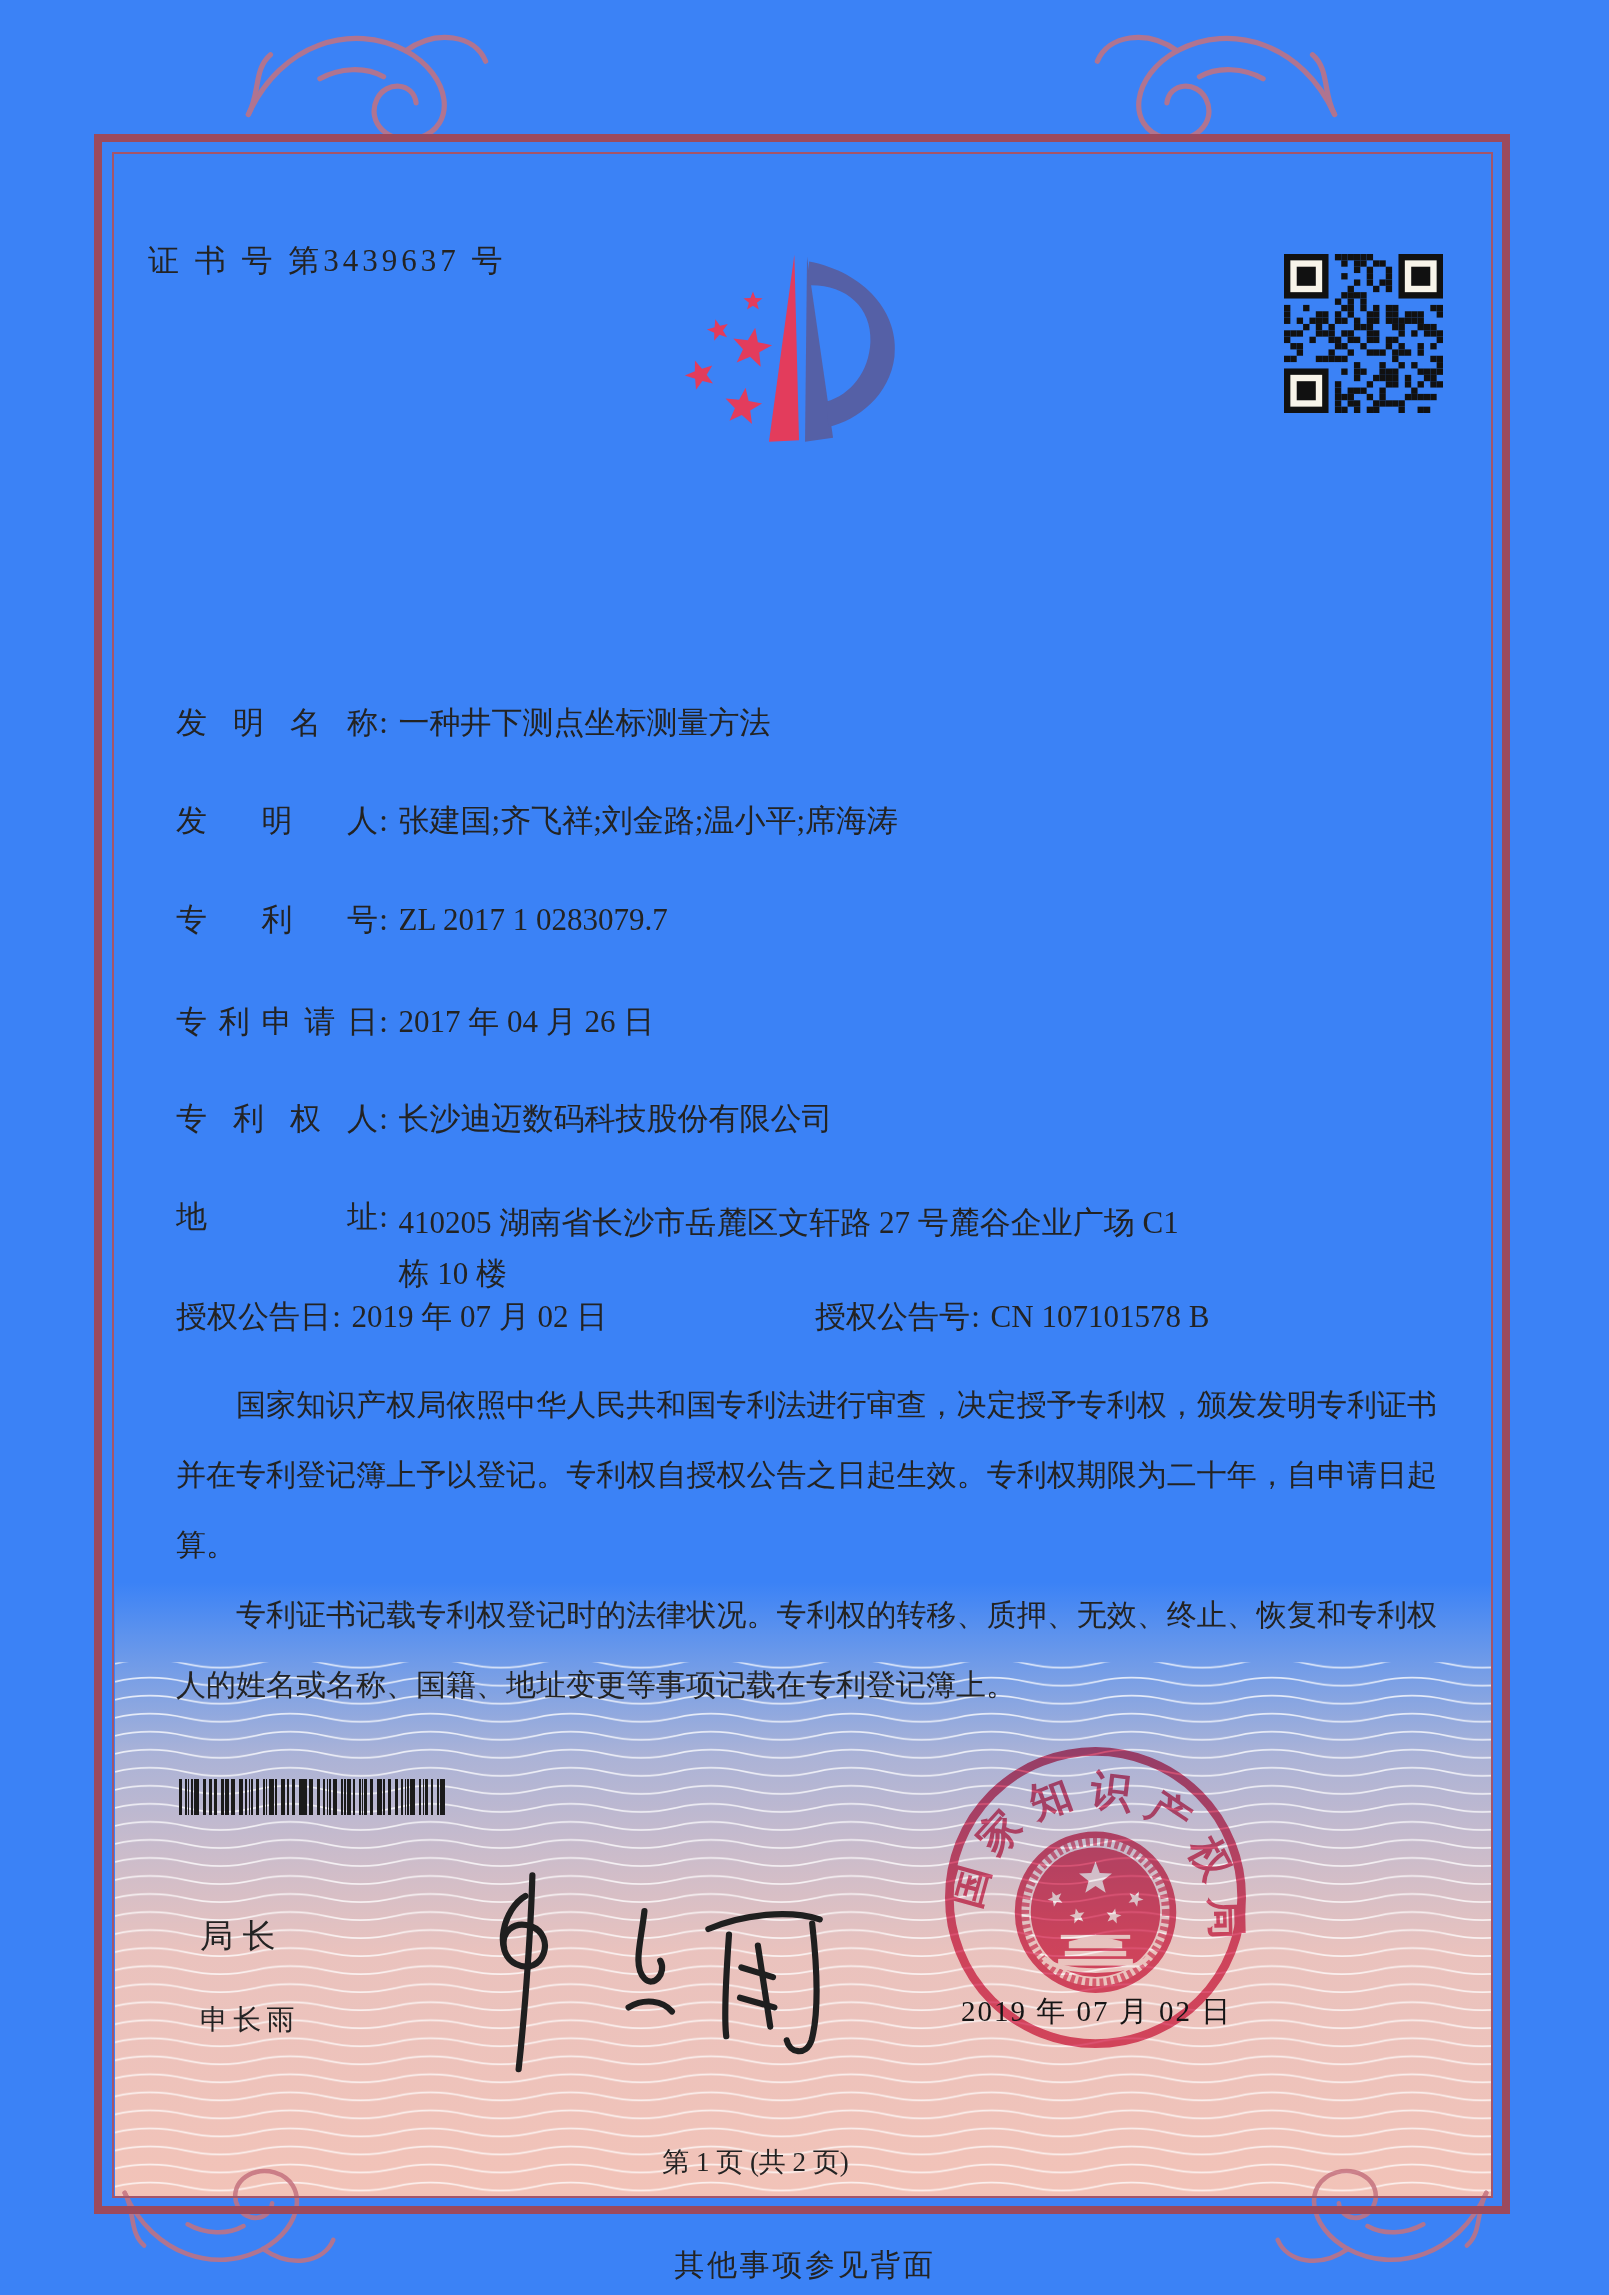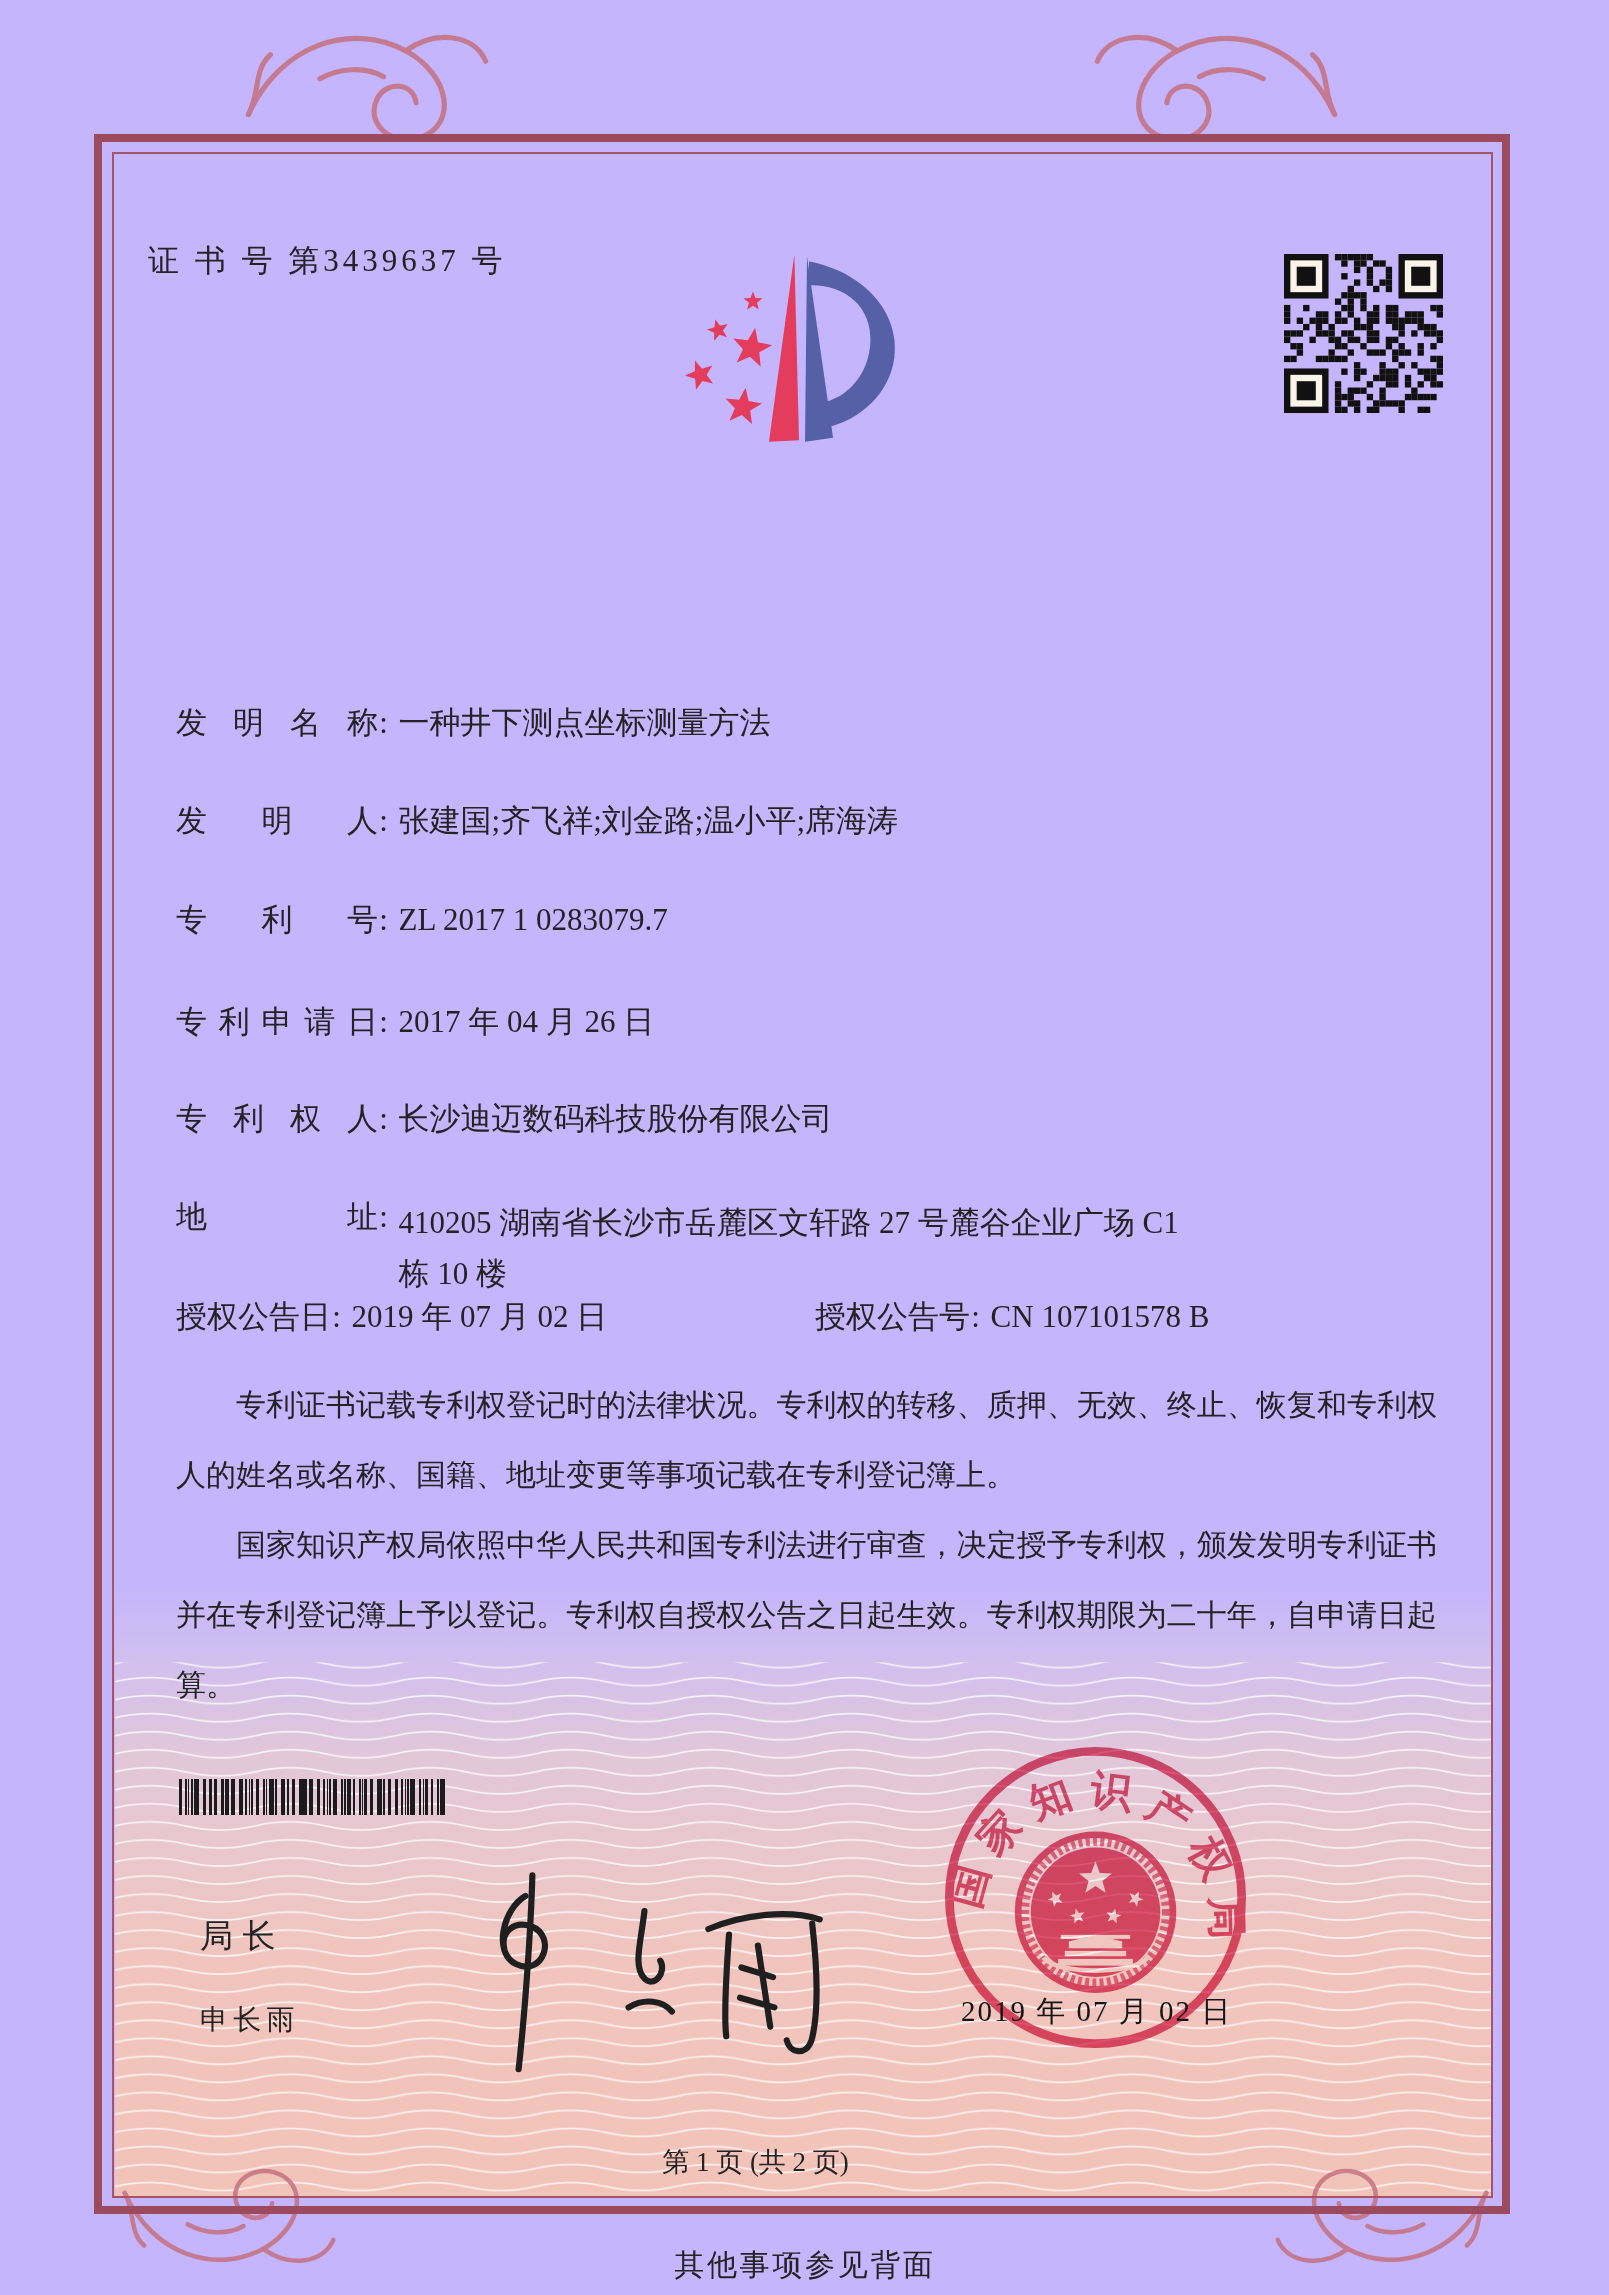--- a/index.html
+++ b/index.html
@@ -1,18 +1,18 @@
 <!DOCTYPE html>
 <html style="font-size:10.7px"><head>
 <meta charset="utf-8">
 <style>
   html,body{margin:0;padding:0;background:#e9e5da;}
   .page{
     position:relative;width:1610px;height:2295px;margin:0 auto;
-    background:#c4b5fd;overflow:hidden;
+    background:#3b82f6;overflow:hidden;
     font-family:"Liberation Serif","DejaVu Serif",serif;color:#232323;
   }
   
   .frame-outer{position:absolute;left:94px;top:134px;width:1400px;height:2064px;
     border:8.7px solid #9c4a5d;z-index:3;pointer-events:none;}
   .frame-inner{position:absolute;left:112px;top:152px;width:1377px;height:2042px;
     border:2.7px solid #a5556a;z-index:3;pointer-events:none;}
   
   .pink-zone{position:absolute;left:115px;top:1582px;width:1377px;height:616px;z-index:0;}
   
@@ -351,22 +351,22 @@
   </div>
   <div class="row addr" style="top:1197px">
     <span class="flabel">地址</span><span class="colon">:</span><span class="fvalue"><span>410205 湖南省长沙市岳麓区文轩路 27 号麓谷企业广场 C1</span><br><span>栋 10 楼</span></span>
   </div>
   <div class="row" style="top:1297px">
     <span>授权公告日</span><span class="colon">:</span><span>2019 年 07 月 02 日</span>
     <span class="grant-pair2"><span>授权公告号</span><span class="colon">:</span><span>CN 107101578 B</span></span>
   </div>
 
   <div class="body-text">
+    <p>国家知识产权局依照中华人民共和国专利法进行审查，决定授予专利权，颁发发明专利证书并在专利登记簿上予以登记。专利权自授权公告之日起生效。专利权期限为二十年，自申请日起算。</p>
     <p>专利证书记载专利权登记时的法律状况。专利权的转移、质押、无效、终止、恢复和专利权人的姓名或名称、国籍、地址变更等事项记载在专利登记簿上。</p>
-    <p>国家知识产权局依照中华人民共和国专利法进行审查，决定授予专利权，颁发发明专利证书并在专利登记簿上予以登记。专利权自授权公告之日起生效。专利权期限为二十年，自申请日起算。</p>
   </div>
 
   <div class="barcode"></div>
 
   <div class="director-label">局长</div>
   <div class="director-name">申长雨</div>
 
   <svg class="signature" viewBox="0 0 600 320">
     <g fill="none" stroke="#1f1f1f" stroke-width="9" stroke-linecap="round">
       <path d="M132,48 C100,66 84,130 118,147 C158,166 178,106 140,92 C114,83 96,102 101,124"></path>

